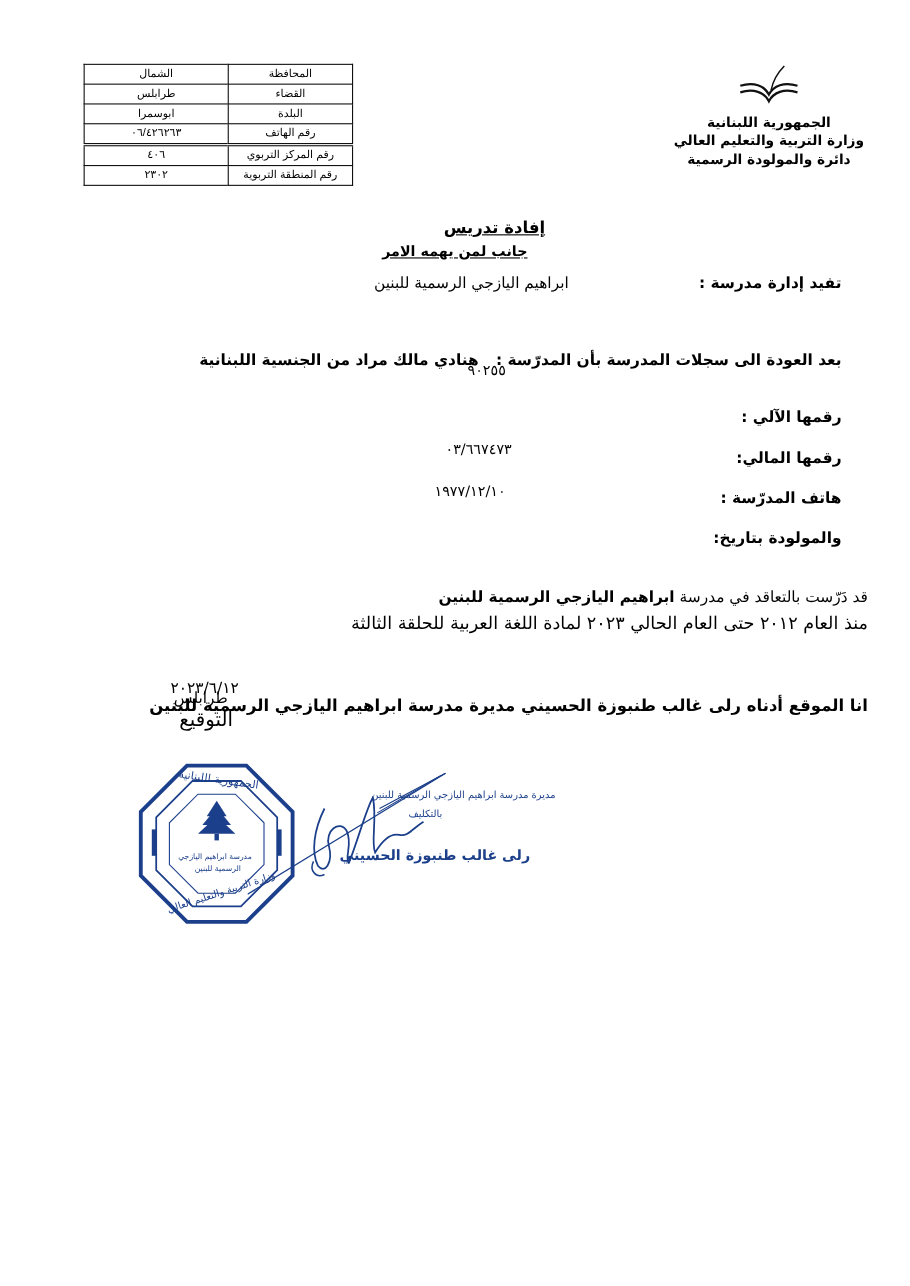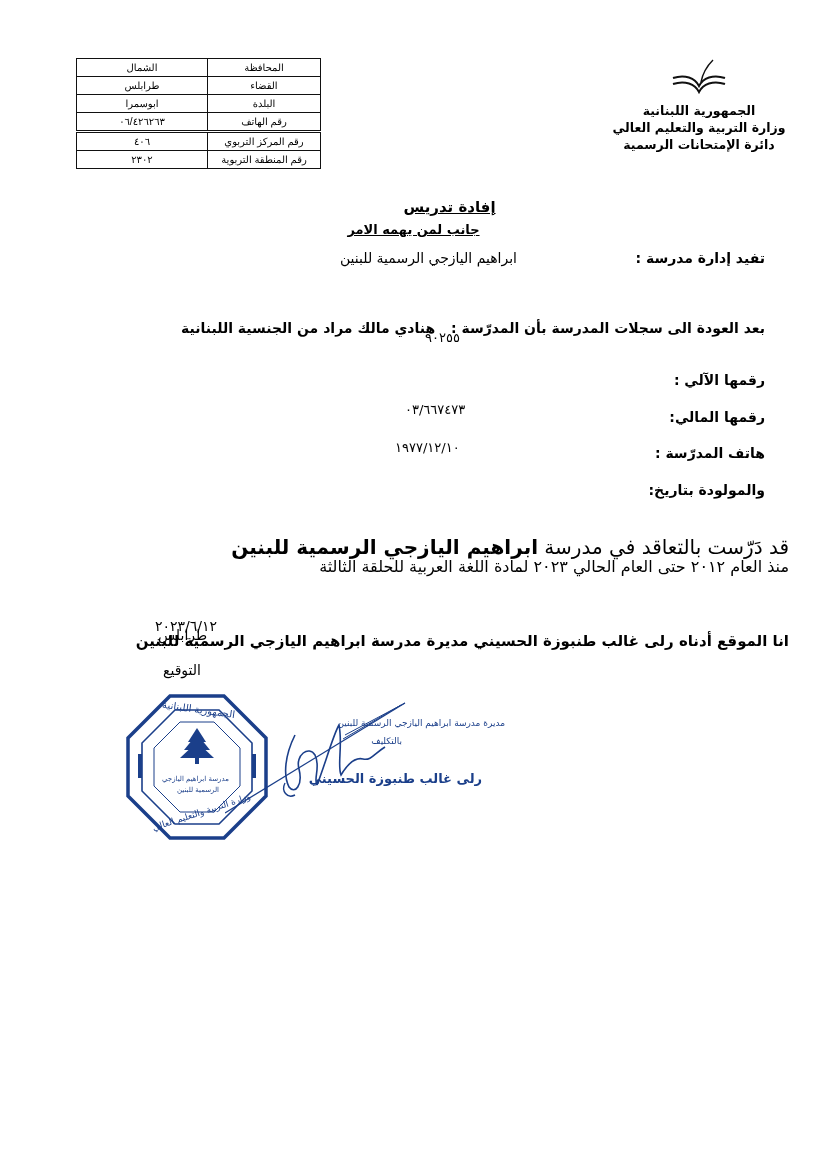--- a/index.html
+++ b/index.html
@@ -88,21 +88,21 @@
       font-size: 13px;
       letter-spacing: 2px;
       font-family: "DejaVu Sans", sans-serif;
       direction: rtl;
       white-space: nowrap;
     }
 
     .para {
       position: absolute;
       right: 38px;
-      font-size: 20px;
+      font-size: 14px;
       white-space: nowrap;
       font-family: "DejaVu Sans", sans-serif;
     }
 
     .sig-block { position: absolute; font-family: "DejaVu Sans", sans-serif; white-space: nowrap; }
 
     .stamp { position: absolute; left: 122px; top: 692px; }
     .signature-svg { position: absolute; left: 225px; top: 695px; }
     .stamp-text {
       position: absolute;
@@ -144,21 +144,21 @@
 </table>
 
 <div class="letterhead">
   <svg class="logo" width="64" height="40" viewBox="0 0 64 40">
     <path d="M46 2 C40 8, 36 14, 34 24" stroke="#111" stroke-width="1.4" fill="none"></path>
     <path d="M6 20 C18 16, 28 20, 32 28 C36 20, 46 16, 58 20" stroke="#111" stroke-width="2" fill="none"></path>
     <path d="M6 26 C18 22, 28 26, 32 34 C36 26, 46 22, 58 26" stroke="#111" stroke-width="2" fill="none"></path>
   </svg>
   <div class="lh-line">الجمهورية اللبنانية</div>
   <div class="lh-line">وزارة التربية والتعليم العالي</div>
-  <div class="lh-line">دائرة الإمتحانات الرسمية</div>
+  <div class="lh-line">دائرة والمولودة الرسمية</div>
 </div>
 
 <div class="title">إفادة تدريس</div>
 <div class="subtitle">جانب لمن يهمه الامر</div>
 
 <div class="row-line" style="top:250px;">
   <span class="bold">تفيد إدارة مدرسة :</span>
 </div>
 <div class="row-line" style="top:250px; right:310px;">ابراهيم اليازجي الرسمية للبنين</div>
 
@@ -181,21 +181,21 @@
 <div class="value-num" style="top:440px; left:395px;">١٩٧٧/١٢/١٠</div>
 
 <div class="para" style="top:535px;">
   <span>قد دَرّست بالتعاقد في مدرسة </span><span class="bold">ابراهيم اليازجي الرسمية للبنين</span>
 </div>
 <div class="para" style="top:557px; font-size:16px;">منذ العام ٢٠١٢ حتى العام الحالي ٢٠٢٣ لمادة  اللغة العربية   للحلقة الثالثة</div>
 
 <div class="sig-block bold" style="top:600px; right:38px; font-size:15px;">انا الموقع أدناه رلى غالب طنبوزة الحسيني مديرة مدرسة ابراهيم اليازجي الرسمية للبنين</div>
 <div class="sig-block" style="top:627px; left:158px; font-size:14px;">طرابلس</div>
 <div class="sig-block" style="top:618px; left:155px; font-size:14px; letter-spacing:1px;text-align:center;">٢٠٢٣/٦/١٢</div>
-<div class="sig-block" style="top:662px; left:163px; font-size:14px;">التوقيع</div>
+<div class="sig-block" style="top:644px; left:163px; font-size:18px;">التوقيع</div>
 
 <div class="stamp">
   <svg width="150" height="150" viewBox="0 0 150 150">
     <polygon points="48,4 102,4 144,46 144,104 102,146 48,146 6,104 6,46" fill="none" stroke="#1b3f8a" stroke-width="3.5"></polygon>
     <polygon points="53,18 97,18 130,51 130,99 97,132 53,132 20,99 20,51" fill="none" stroke="#1b3f8a" stroke-width="1.6"></polygon>
     <polygon points="58,30 92,30 118,56 118,94 92,120 58,120 32,94 32,56" fill="none" stroke="#1b3f8a" stroke-width="1"></polygon>
     <g fill="#1b3f8a">
       <polygon points="75,36 66,50 84,50"></polygon>
       <polygon points="75,42 62,58 88,58"></polygon>
       <polygon points="75,50 58,66 92,66"></polygon>

